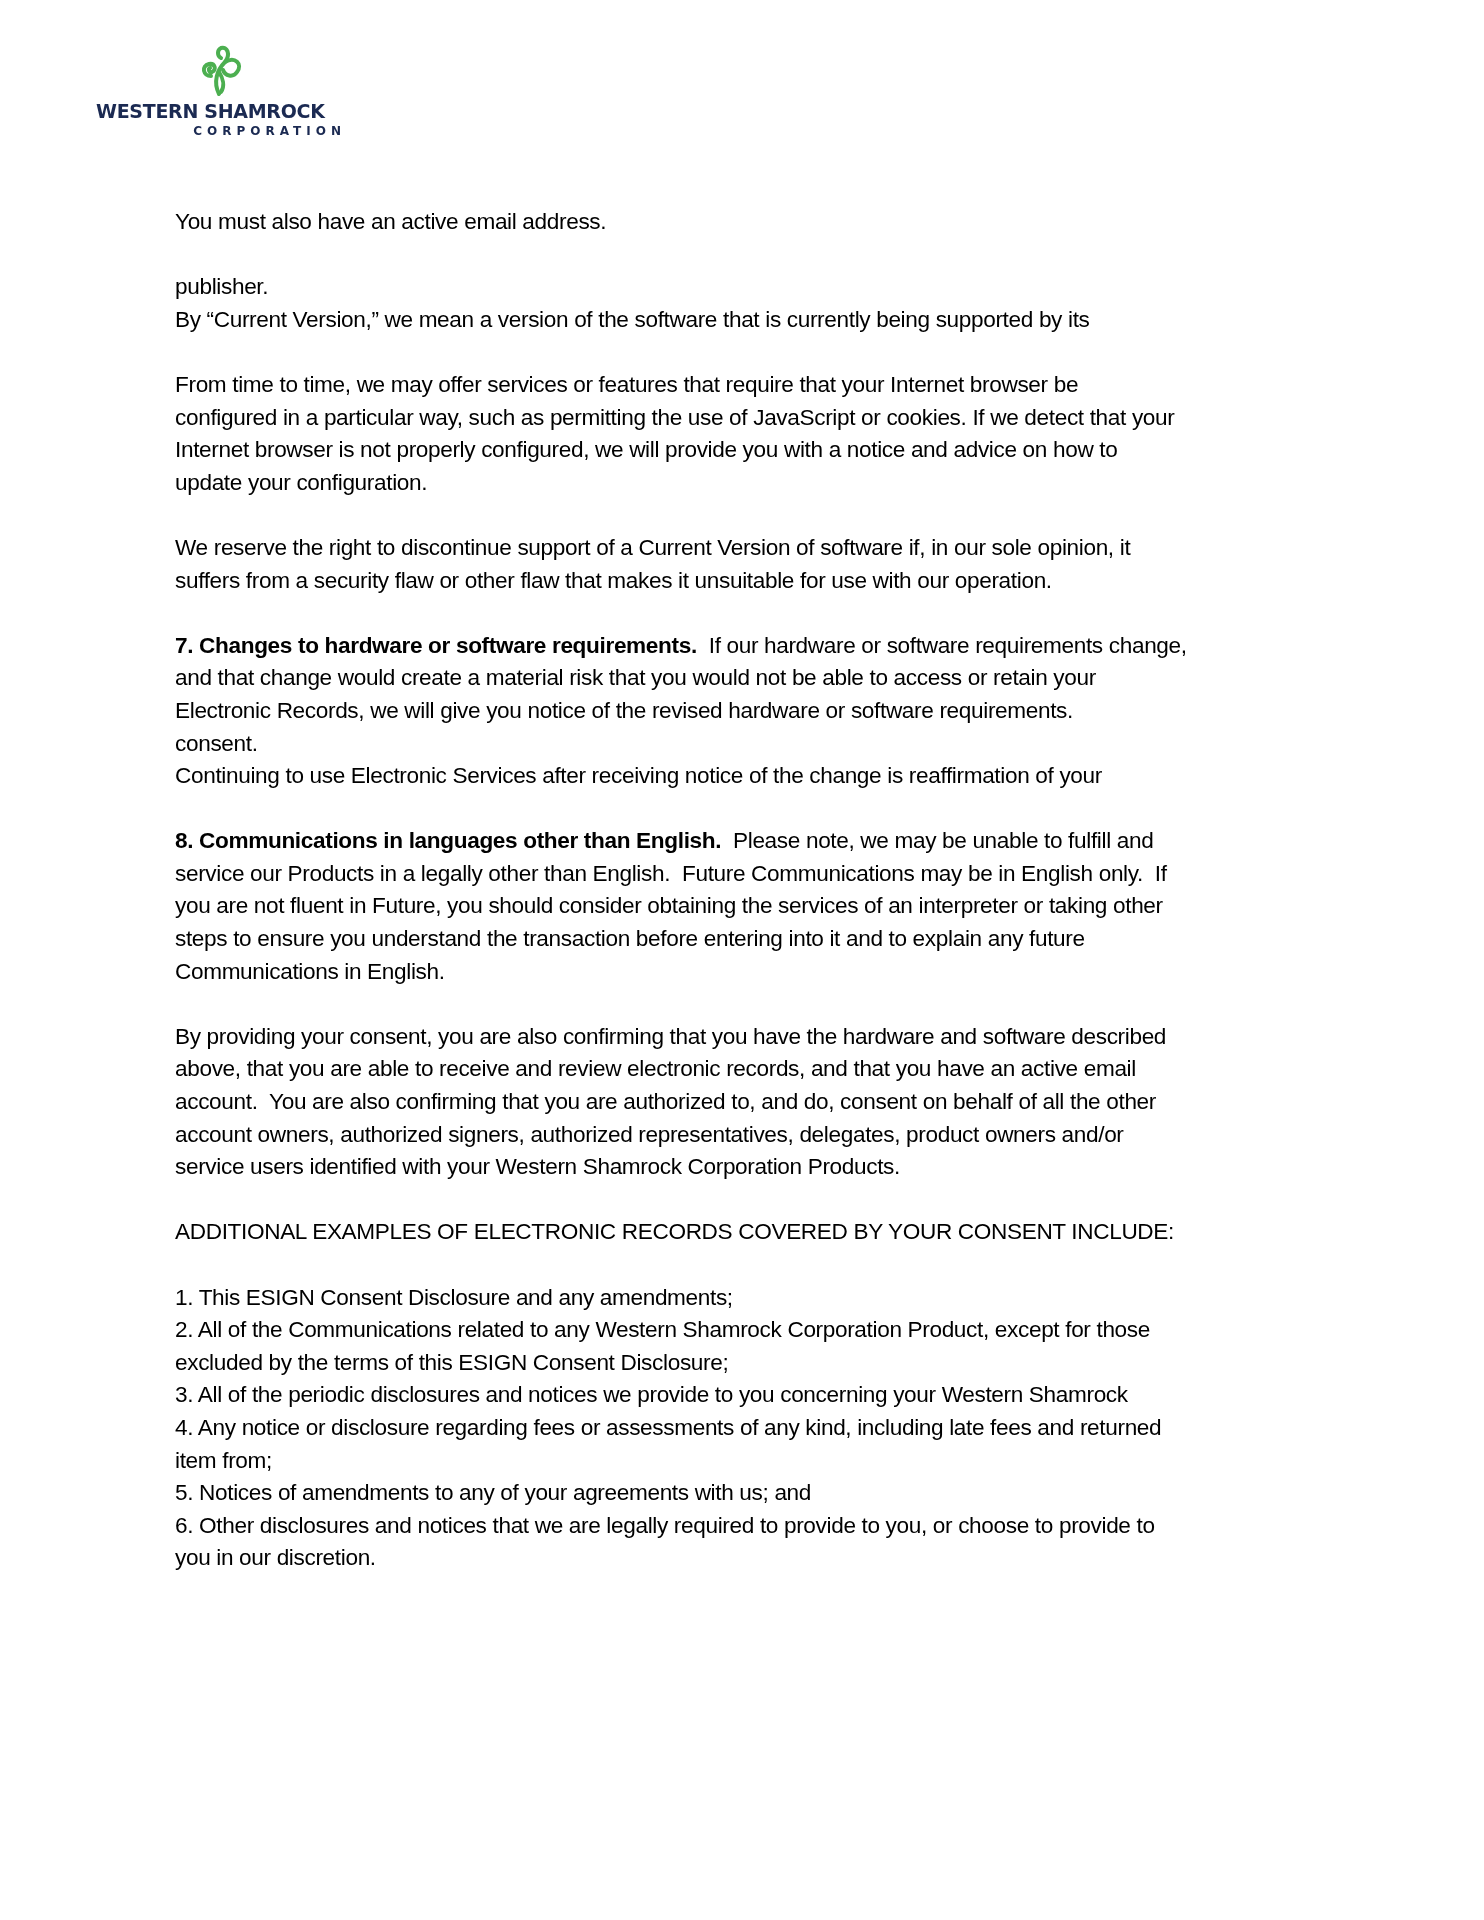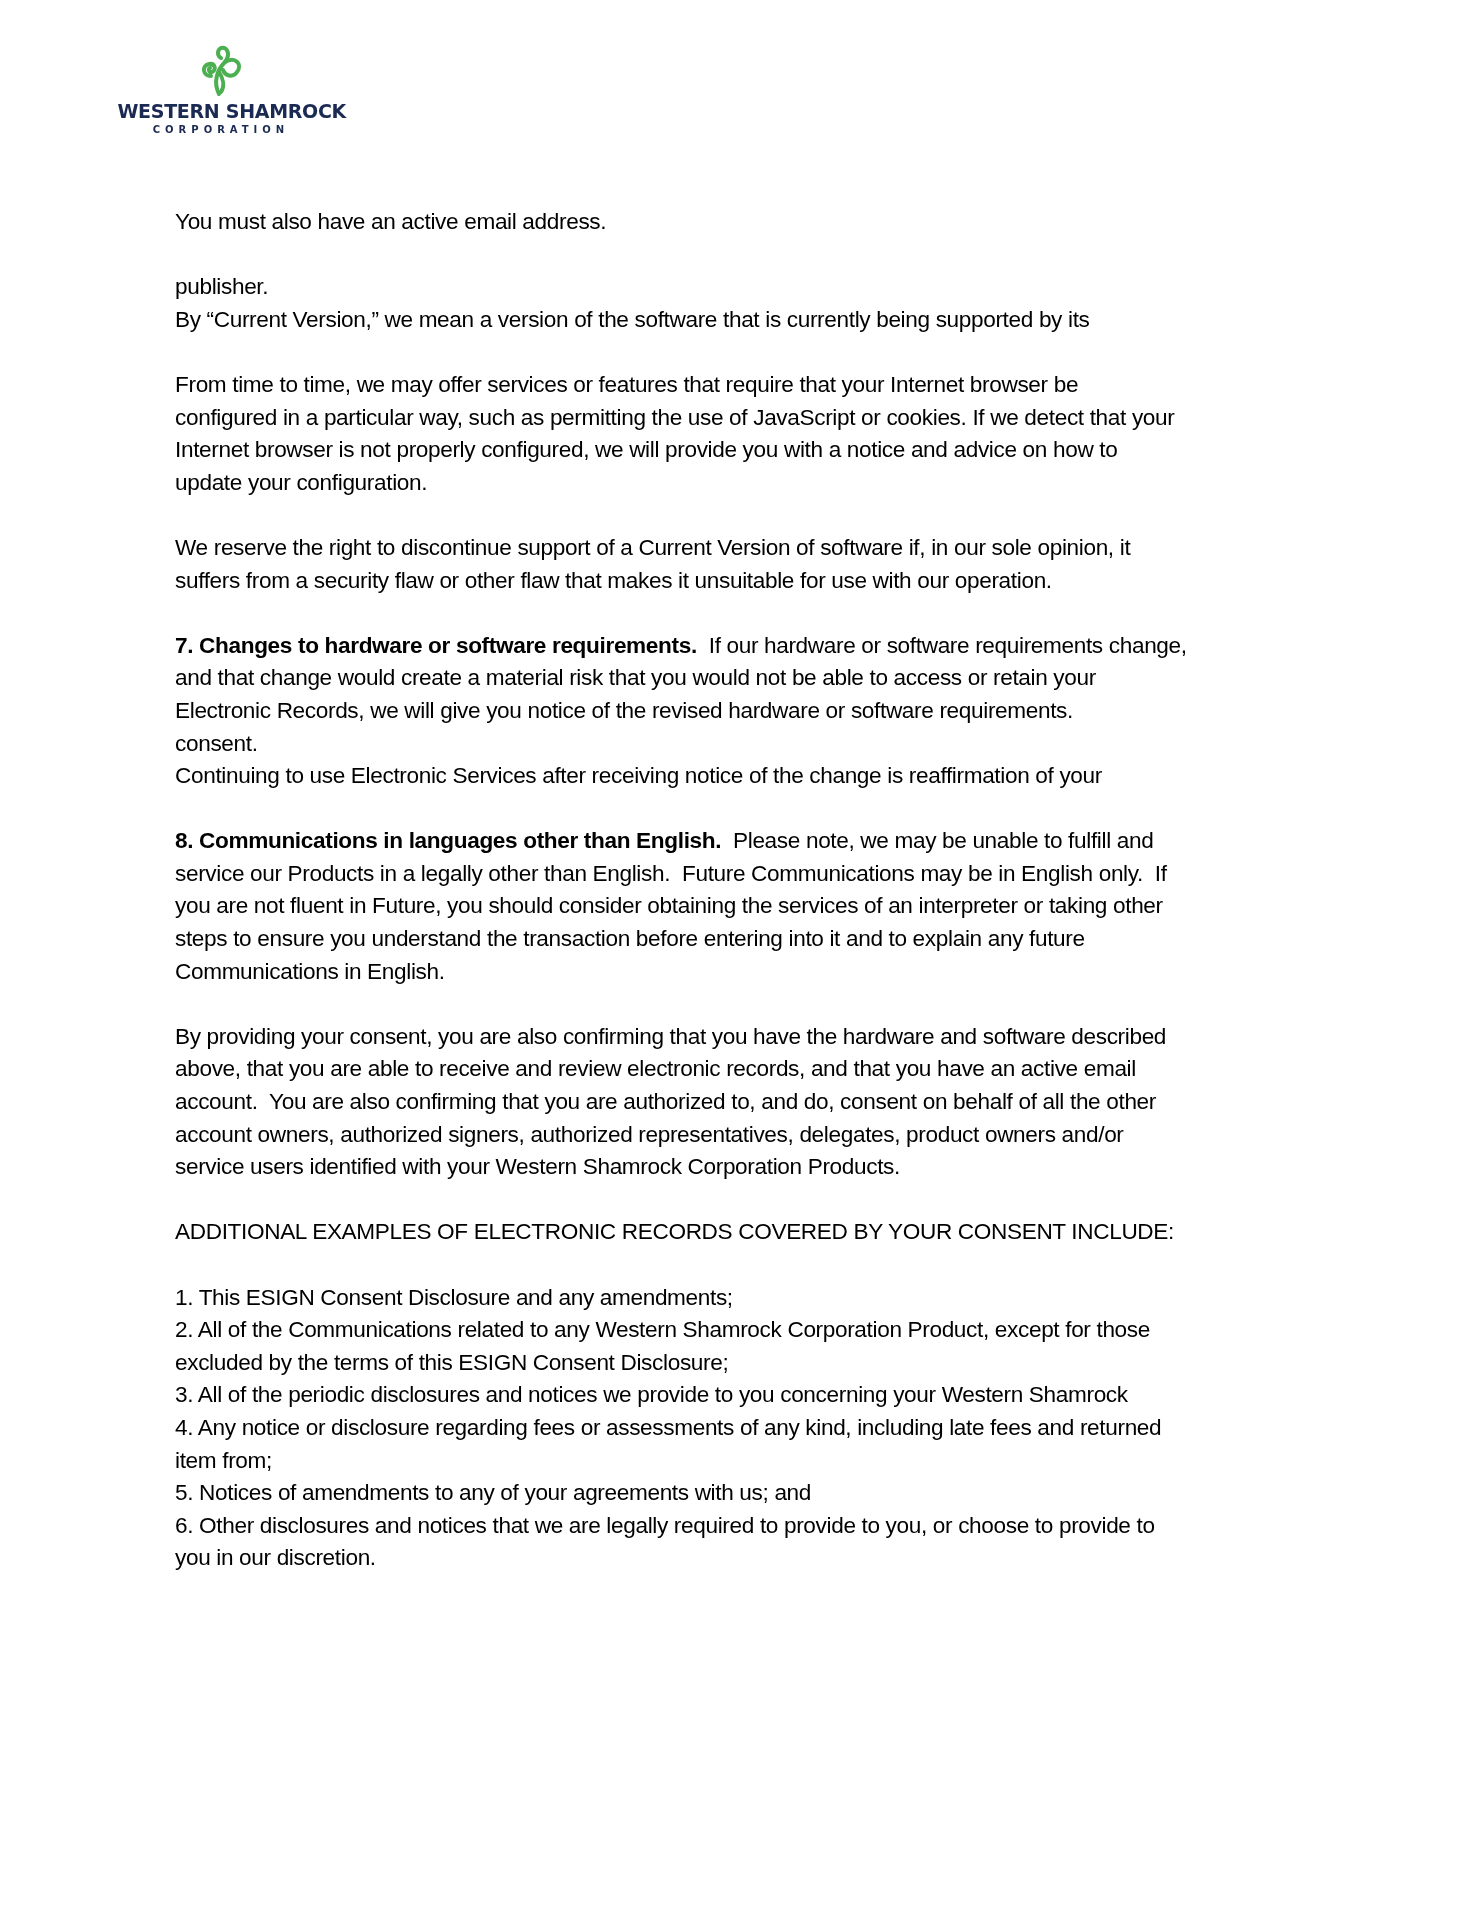--- a/index.html
+++ b/index.html
@@ -1,24 +1,24 @@
 <!DOCTYPE html>
 <html><head>
 <meta charset="utf-8">
 <style>
   html, body { margin:0; padding:0; background:#ffffff; }
   body { width:1484px; height:1920px; position:relative; overflow:hidden;
          font-family: "Liberation Sans", sans-serif; color:#000; }
   .logo { position:absolute; left:96px; top:40px; width:250px; height:100px; }
   .logo-mark { position:absolute; left:95px; top:2px; width:60px; height:56px; }
-  .logo-name { position:absolute; left:0; top:60px; width:250px; text-align:right;
+  .logo-name { position:absolute; left:0; top:60px; width:250px; text-align:left;
                font-family:"DejaVu Sans", sans-serif; font-weight:bold; font-size:19px;
                color:#1b2a52; letter-spacing:-0.3px; white-space:nowrap; }
-  .logo-sub { position:absolute; left:0; top:84px; width:250px; text-align:center;
-              font-family:"DejaVu Sans", sans-serif; font-weight:bold; font-size:10px;
+  .logo-sub { position:absolute; left:0; top:84px; width:250px; text-align:right;
+              font-family:"DejaVu Sans", sans-serif; font-weight:bold; font-size:12px;
               color:#1b2a52; letter-spacing:5px; white-space:nowrap; }
   .doc { position:absolute; left:175px; top:206px; width:1140px;
          font-size:22.6px; line-height:32.6px; letter-spacing:-0.35px; }
   .line { display:block; white-space:nowrap; height:32.6px; }
   .gap { display:block; height:32.6px; }
   b { font-weight:bold; }
 </style>
 </head>
 <body>
 

